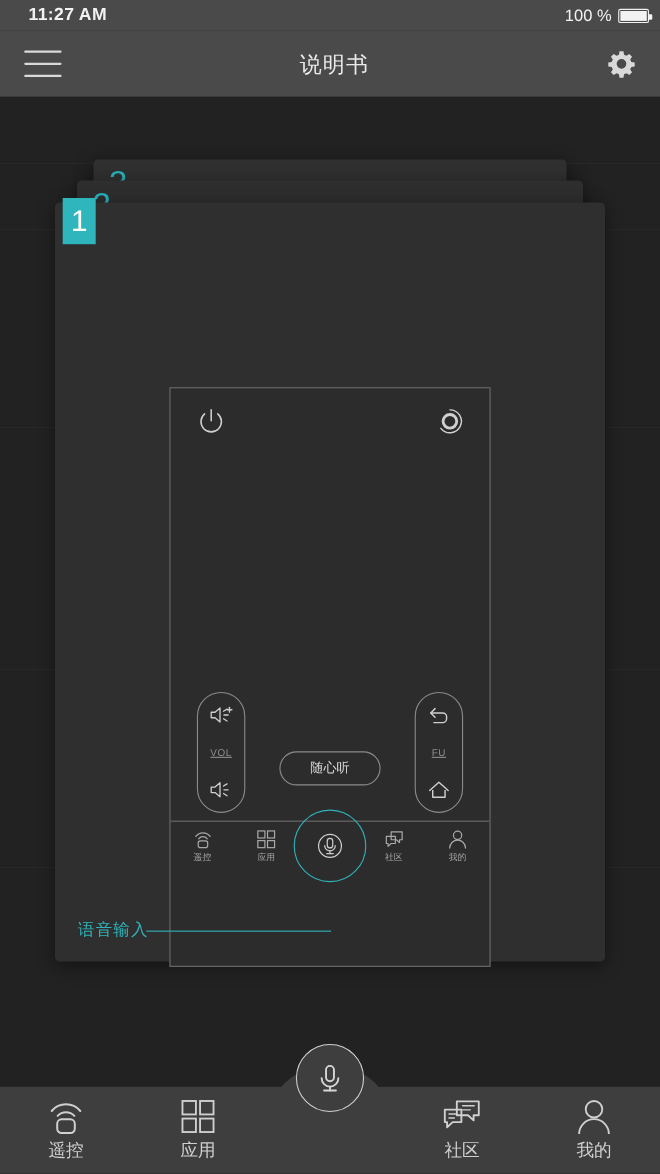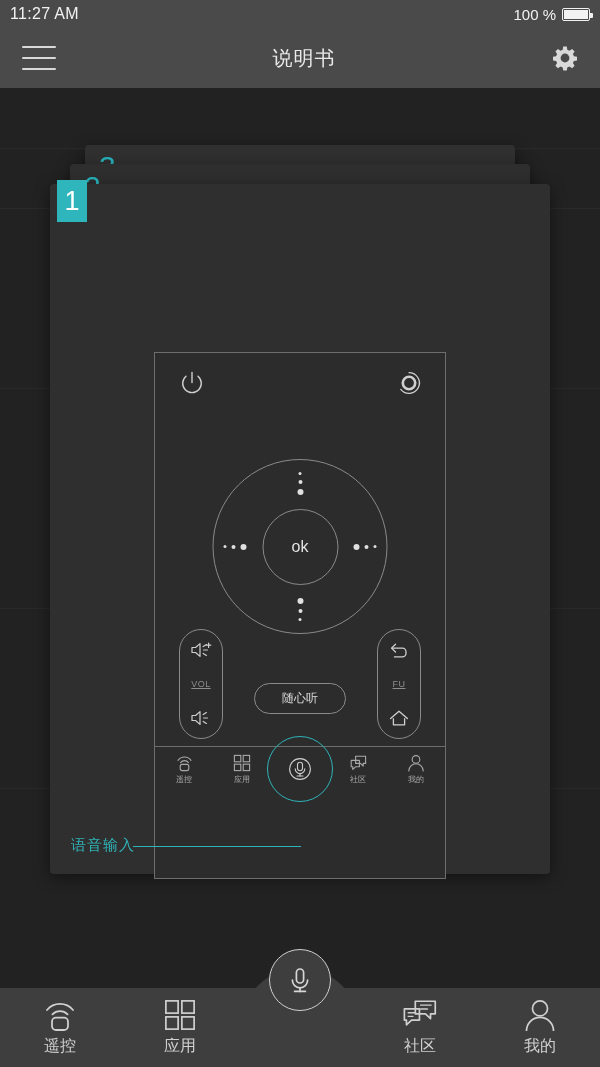--- a/index.html
+++ b/index.html
@@ -19,21 +19,21 @@
     display:flex; align-items:center; justify-content:space-between;
     padding:0 10px;
     font-size:16px; color:#f2f2f2;
   }
   .sb-left{ display:flex; align-items:center; gap:6px; }
   .dots{ display:flex; align-items:center; gap:3px; }
   .dots i{ width:7px; height:7px; border-radius:50%; background:#f2f2f2; display:block; }
   .dots i.hollow{ background:transparent; border:1px solid #f2f2f2; }
   .carrier{ font-size:16px; letter-spacing:.2px; }
   .wifi{ display:inline-block; width:17px; height:13px; position:relative; margin-left:2px;}
-  .sb-center{ font-weight:normal; font-size:16px; letter-spacing:.3px;}
+  .sb-center{ font-weight:bold; font-size:16px; letter-spacing:.3px;margin-left:16px;}
   .sb-right{ display:flex; align-items:center; gap:6px; font-size:15px;}
   .batt{ width:28px; height:13px; border:1px solid #f2f2f2; border-radius:2px; position:relative; padding:1px;}
   .batt::after{ content:""; position:absolute; right:-4px; top:4px; width:3px;height:5px; background:#f2f2f2; border-radius:0 1px 1px 0;}
   .batt i{ display:block; width:100%; height:100%; background:#f2f2f2; }
 
   
   .header{
     position:absolute; top:28px; left:0; width:600px; height:60px;
     background:#4a4a4a;
     display:flex; align-items:center; justify-content:space-between;
@@ -247,43 +247,20 @@
         </svg>
       </div>
 
       <div class="target">
         <svg width="28" height="28" viewBox="0 0 28 28">
           <circle cx="14" cy="14" r="6.2" stroke="#cfcfcf" stroke-width="2.6" fill="none"></circle>
           <path d="M14 3.6a10.4 10.4 0 1 1-8.2 16.8" stroke="#cfcfcf" stroke-width="1.3" fill="none" stroke-linecap="round"></path>
         </svg>
       </div>
 
-      <div class="dpad">
-        <div class="dots-col up">
-          <i class="d s"></i>
-            <i class="d m"></i>
-            <i class="d l"></i>
-        </div>
-        <div class="dots-col down">
-          <i class="d l"></i>
-            <i class="d m"></i>
-            <i class="d s"></i>
-        </div>
-        <div class="dots-row left">
-          <i class="d s"></i>
-            <i class="d m"></i>
-            <i class="d l"></i>
-        </div>
-        <div class="dots-row right">
-          <i class="d l"></i>
-            <i class="d m"></i>
-            <i class="d s"></i>
-        </div>
-        <div class="dpad-inner">ok</div>
-      </div>
 
       <div class="pill vol">
         <span>
           <svg width="24" height="22" viewBox="0 0 24 22">
             <path d="M3 8.5h3.5L11 4.6v12.8L6.5 13.5H3z" stroke="#cfcfcf" stroke-width="1.2" fill="none" stroke-linejoin="round"></path>
             <line x1="14.2" y1="7.6" x2="17.4" y2="5.6" stroke="#cfcfcf" stroke-width="1.2" stroke-linecap="round"></line>
             <line x1="14.6" y1="11" x2="18.4" y2="11" stroke="#cfcfcf" stroke-width="1.2" stroke-linecap="round"></line>
             <line x1="14.2" y1="14.4" x2="17.4" y2="16.4" stroke="#cfcfcf" stroke-width="1.2" stroke-linecap="round"></line>
             <line x1="19.6" y1="4" x2="19.6" y2="8.4" stroke="#cfcfcf" stroke-width="1.2" stroke-linecap="round"></line>
             <line x1="17.4" y1="6.2" x2="21.8" y2="6.2" stroke="#cfcfcf" stroke-width="1.2" stroke-linecap="round"></line>

